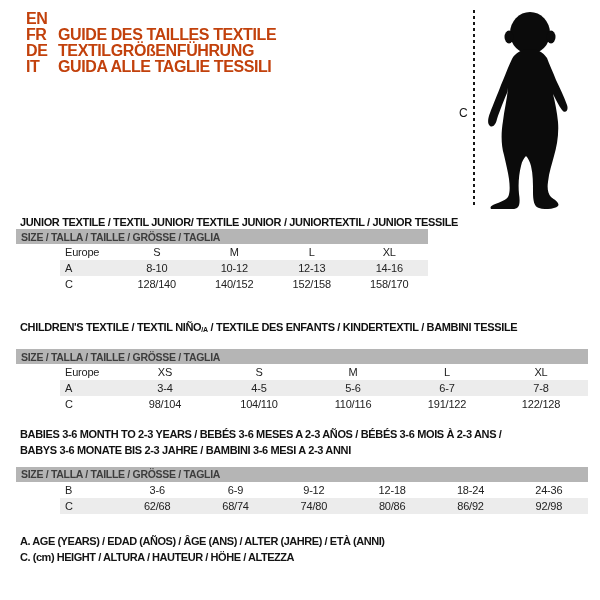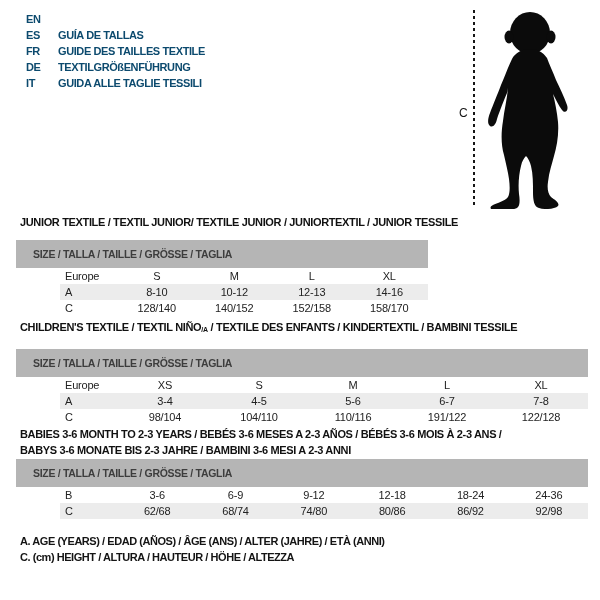--- a/index.html
+++ b/index.html
@@ -5,21 +5,21 @@
   html,body { margin:0; padding:0; }
   .page {
     position:relative; width:600px; height:600px; background:#ffffff;
     font-family:"Liberation Sans", sans-serif; color:#1a1a1a; overflow:hidden;
   }
 
   
   .lang-block { position:absolute; left:26px; top:11px; }
   .lang-row { display:flex; height:16px; align-items:center; }
   .lang-code, .lang-title {
-    font-weight:bold; font-size:11px; letter-spacing:-0.4px; color:#0c4a6e; white-space:nowrap;
+    font-weight:bold; font-size:16px; letter-spacing:-0.4px; color:#c2410c; white-space:nowrap;
   }
   .lang-code { width:32px; flex:0 0 32px; }
 
   
   .measure-line {
     position:absolute; left:473px; top:10px; width:2px; height:196px;
     background:repeating-linear-gradient(to bottom,#161616 0 3px,transparent 3px 6px);
   }
   .measure-label {
     position:absolute; left:459px; top:106px; font-size:12px; color:#141414;
@@ -30,28 +30,28 @@
   
   .size-table { position:absolute; left:16px; }
   .size-table.t-junior   { top:216px; width:412px; }
   .size-table.t-children { top:321px; width:572px; }
   .size-table.t-babies   { top:426px; width:572px; }
 
   .tbl-title { padding-left:4px; color:#111; }
   .tbl-title-line {
     font-weight:bold; font-size:11px; letter-spacing:-0.35px; line-height:13px; white-space:nowrap;
   }
-  .t-junior   .tbl-title { margin-bottom:11px; }
+  .t-junior   .tbl-title { }
   .t-children .tbl-title { margin-bottom:13px; }
   .t-babies   .tbl-title-line { line-height:16.4px; }
-  .t-babies   .tbl-title { }
+  .t-babies   .tbl-title { margin-bottom:8px; }
   .tbl-title sub { font-size:7px; vertical-align:-1px; letter-spacing:-0.2px; }
 
   .tbl-bar {
-    height:28px; background:#b5b5b5; display:flex; align-items:center; padding-left:17px; box-sizing:border-box;
+    height:15px; background:#b5b5b5; display:flex; align-items:center; padding-left:5px; box-sizing:border-box;
   }
   .bar-text {
     font-weight:bold; font-size:10.5px; letter-spacing:-0.3px; color:#3d3d3d; white-space:nowrap;
   }
 
   .tbl-row { display:grid; height:16px; align-items:center;margin-left:44px; }
   .tbl-row.shaded { background:#ececec; }
   .row-label { padding-left:5px; font-size:11px; letter-spacing:-0.2px; color:#222; }
   .cell { text-align:center; font-size:11px; letter-spacing:-0.2px; color:#222; white-space:nowrap; }
 
@@ -63,24 +63,20 @@
   }
 </style>
 </head>
 <body>
 
 <div class="page">
 
   <div class="lang-block">
       <div class="lang-row">
         <span class="lang-code">EN</span>
-      </div>
-      <div class="lang-row">
-        <span class="lang-code">ES</span>
-        <span class="lang-title">GUÍA DE TALLAS</span>
       </div>
       <div class="lang-row">
         <span class="lang-code">FR</span>
         <span class="lang-title">GUIDE DES TAILLES TEXTILE</span>
       </div>
       <div class="lang-row">
         <span class="lang-code">DE</span>
         <span class="lang-title">TEXTILGRÖßENFÜHRUNG</span>
       </div>
       <div class="lang-row">

